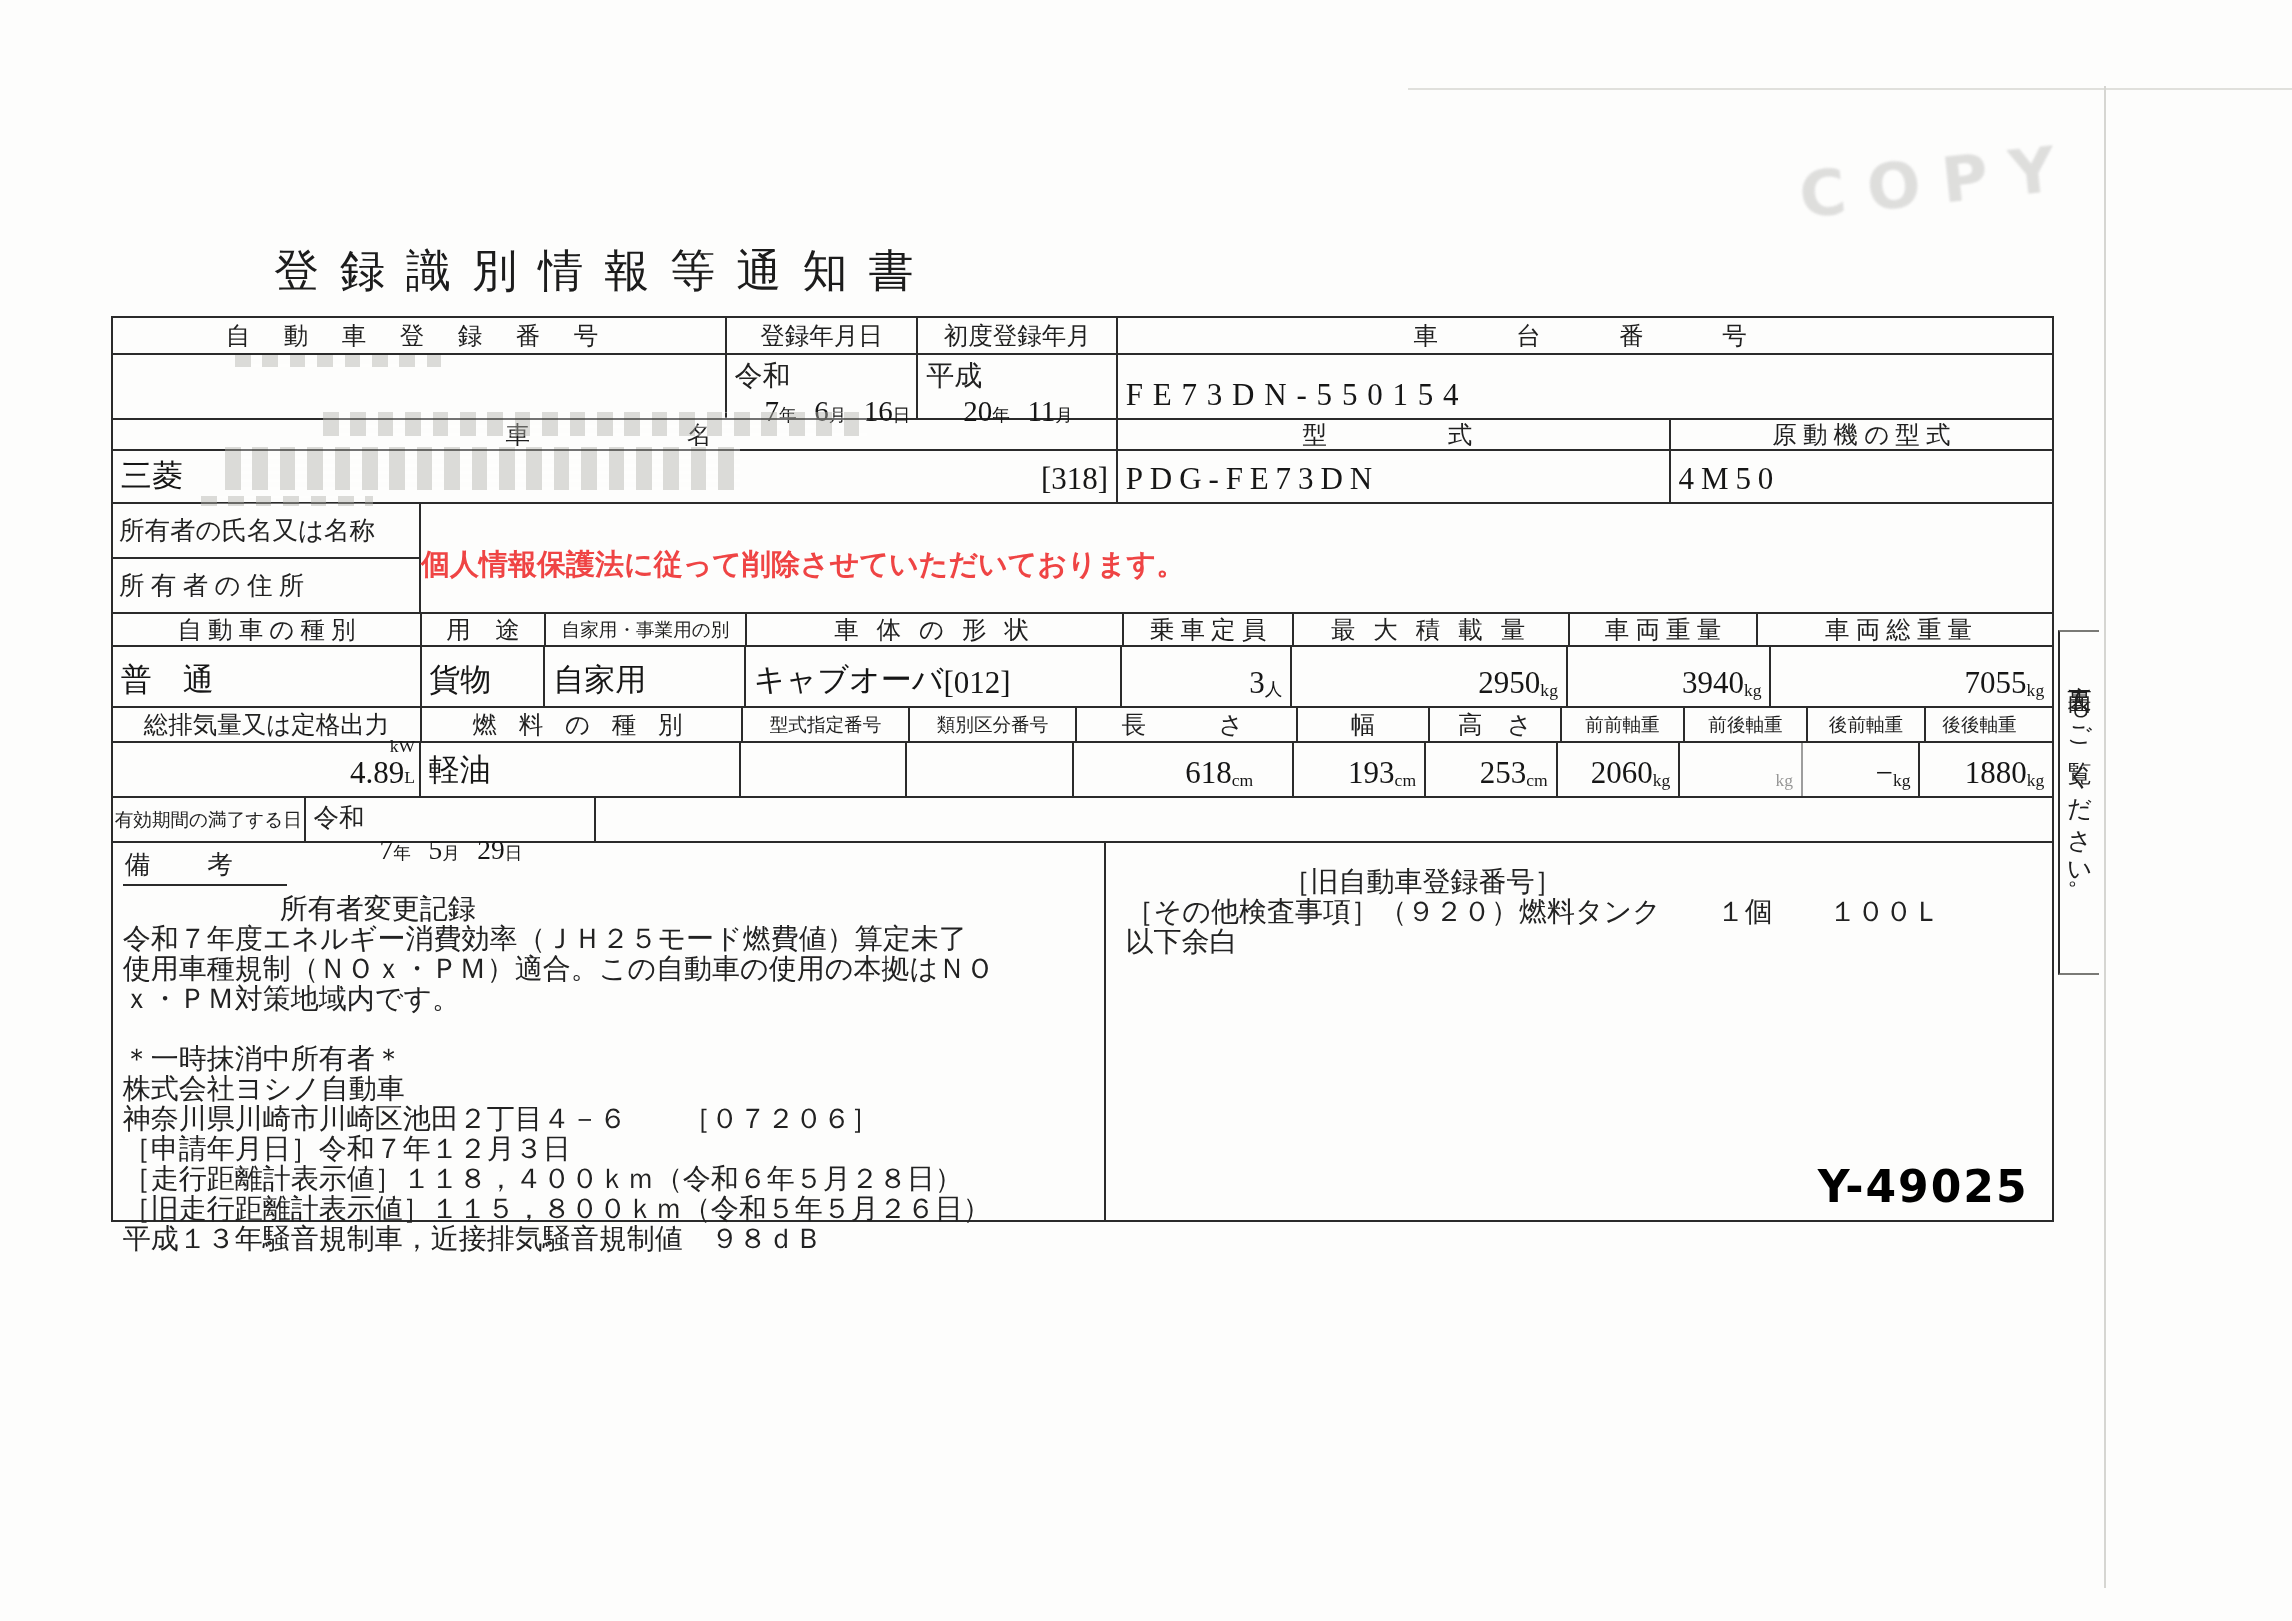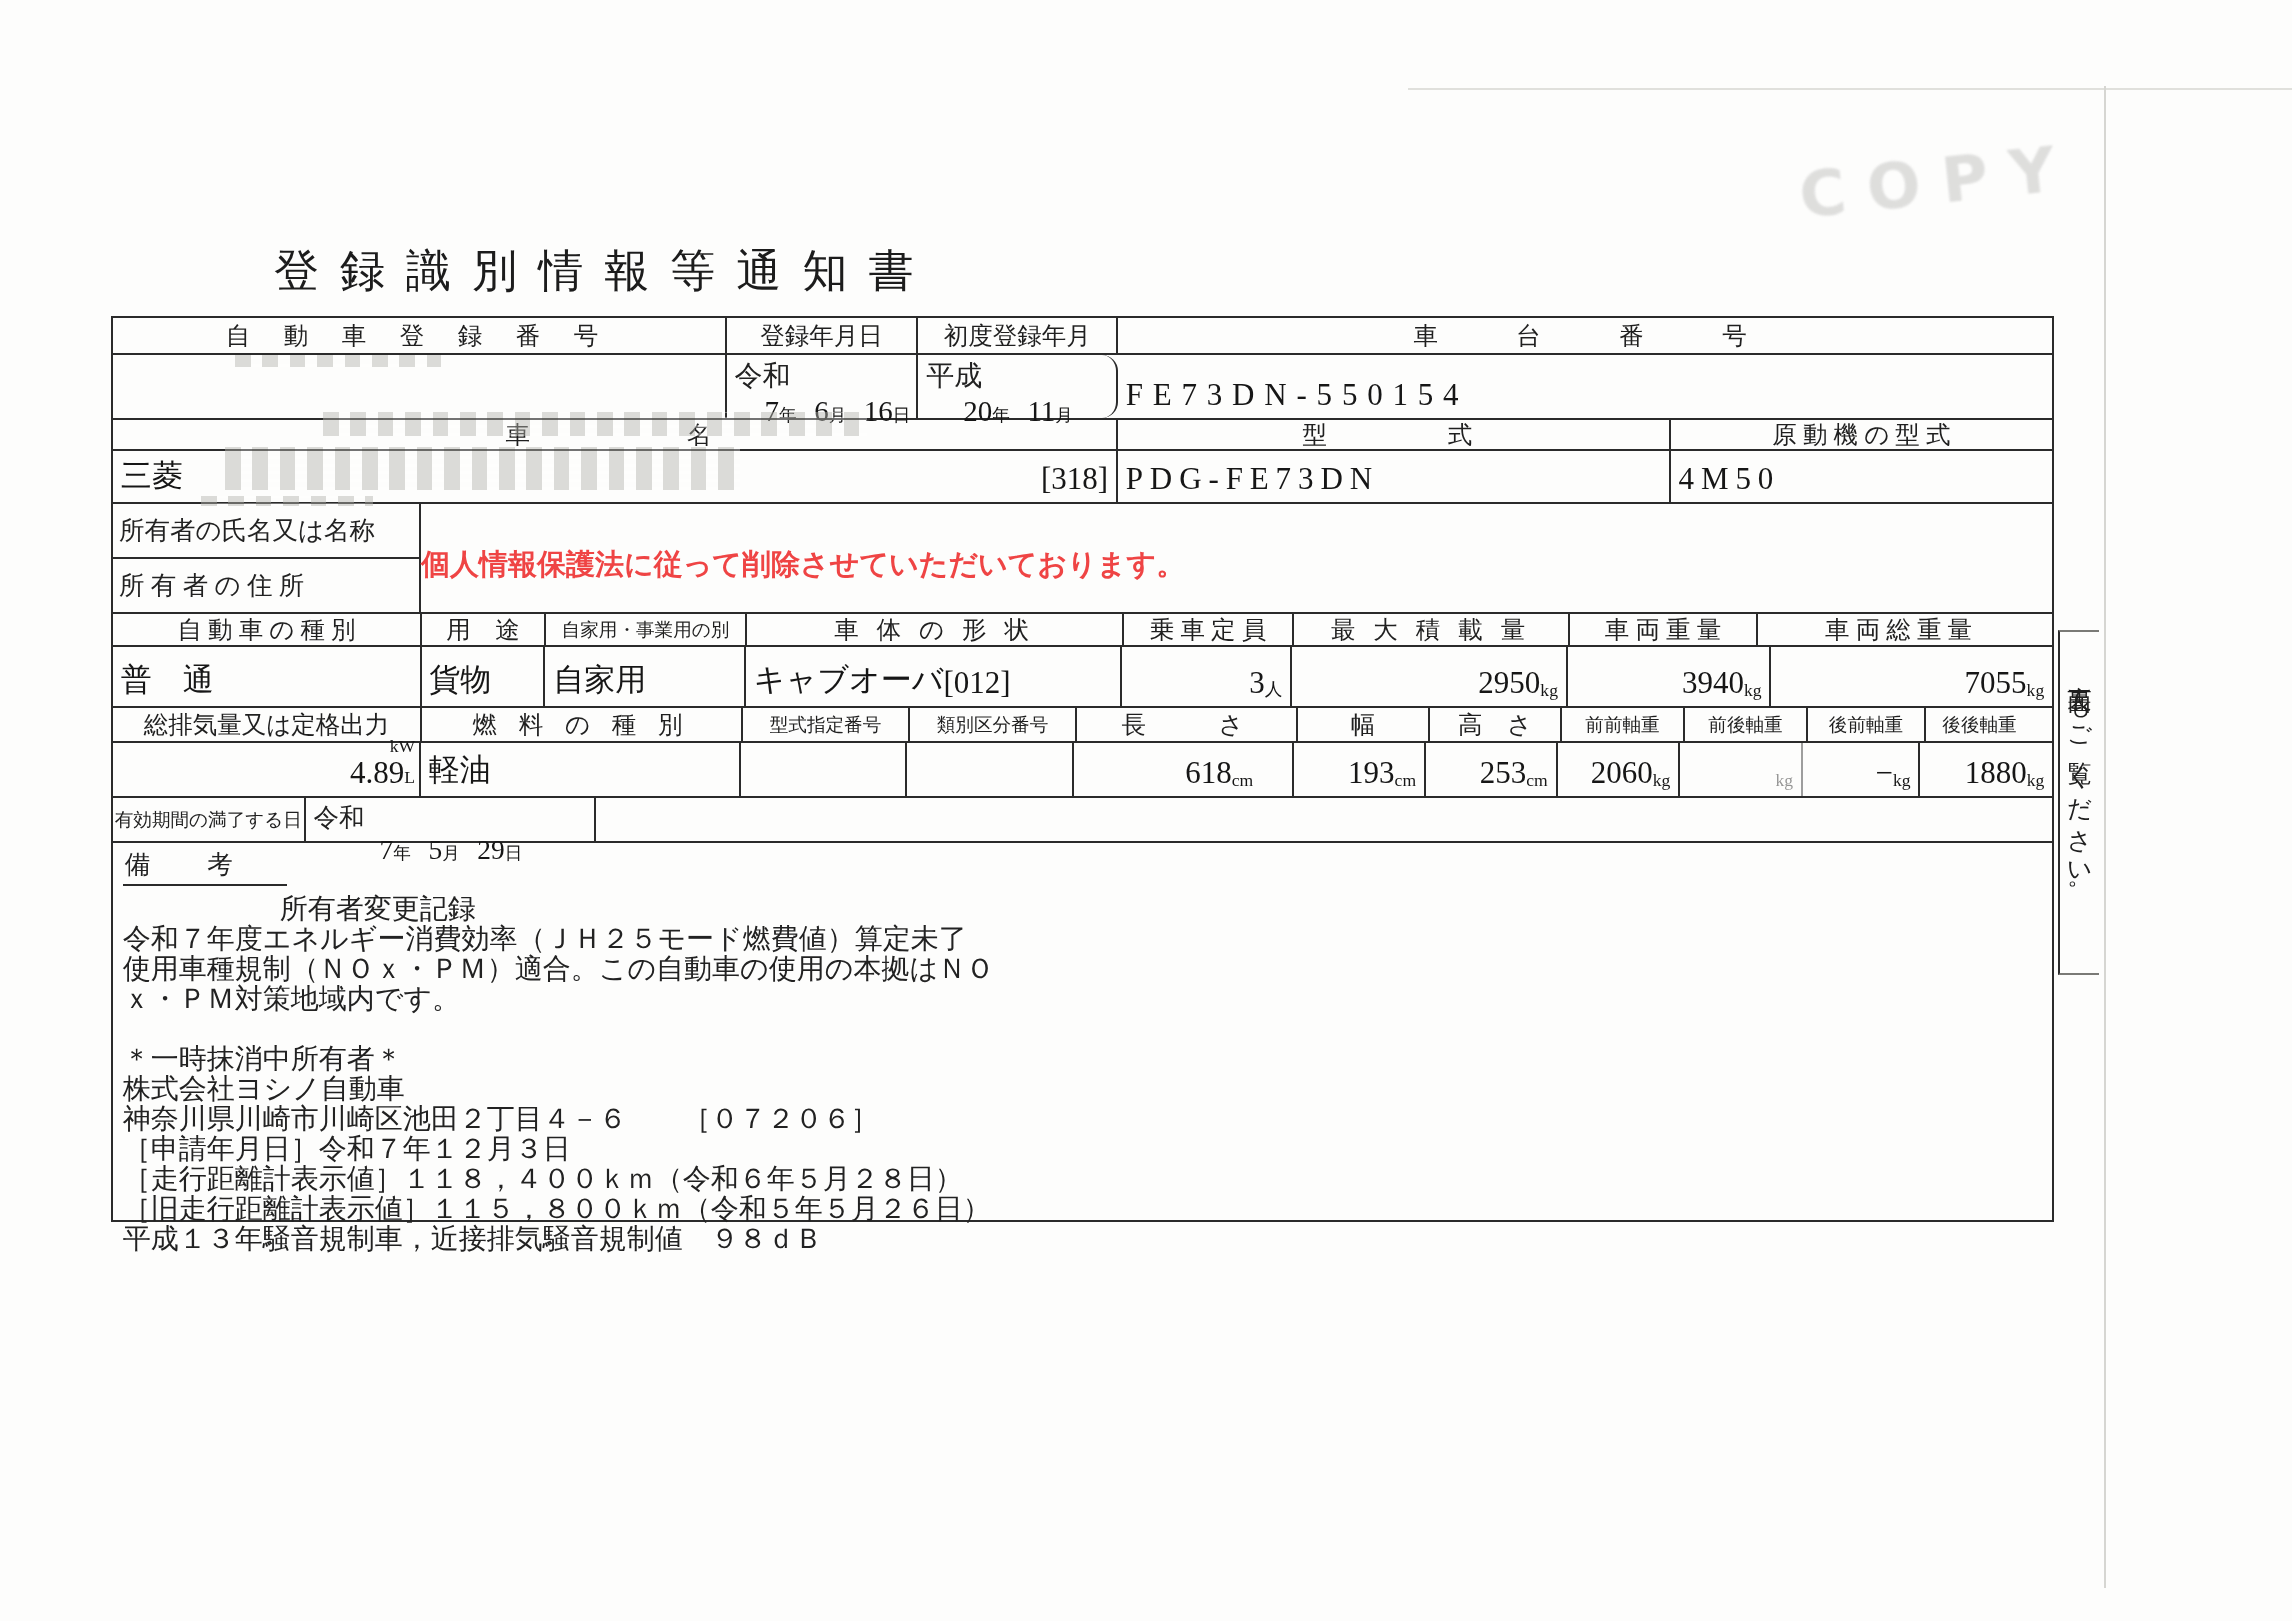--- a/index.html
+++ b/index.html
@@ -114,21 +114,21 @@
       <div class="td th-text" style="width:200px;">初度登録年月</div>
       <div class="td th-text" style="width:936px; letter-spacing:9.8px;">車　　台　　番　　号</div>
     </div>
 
     <div class="tr r1v">
       <div class="td" style="width:615px;"></div>
       <div class="td era-cell" style="width:192px;">
         <span class="era">令和</span>
         <span class="date-line"><span class="val">7</span><span class="u">年</span><span class="val gap-l">6</span><span class="u">月</span><span class="val gap-l">16</span><span class="u">日</span></span>
       </div>
-      <div class="td era-cell" style="width:200px;border-radius:16px;">
+      <div class="td era-cell" style="width:200px;">
         <span class="era">平成</span>
         <span class="date-line" style="align-self:center;"><span class="val">20</span><span class="u">年</span><span class="val gap-l">11</span><span class="u">月</span></span>
       </div>
       <div class="td cell-bottom" style="width:936px;">
         <span class="val ls-wide nowrap">FE73DN-550154</span>
       </div>
     </div>
 
     <div class="tr r2h">
       <div class="td th-text" style="width:1007px; letter-spacing:11.8px;">車　　　　名</div>
@@ -276,20 +276,28 @@
         <div class="rl-line">ｘ・ＰＭ対策地域内です。</div>
         <div class="rl-line"></div>
         <div class="rl-line">＊一時抹消中所有者＊</div>
         <div class="rl-line">株式会社ヨシノ自動車</div>
         <div class="rl-line">神奈川県川崎市川崎区池田２丁目４－６　　［０７２０６］</div>
         <div class="rl-line">［申請年月日］令和７年１２月３日</div>
         <div class="rl-line">［走行距離計表示値］１１８，４００ｋｍ（令和６年５月２８日）</div>
         <div class="rl-line">［旧走行距離計表示値］１１５，８００ｋｍ（令和５年５月２６日）</div>
         <div class="rl-line">平成１３年騒音規制車，近接排気騒音規制値　９８ｄＢ</div>
       </div>
+      <div class="td" style="width:948px;">
+        <div class="rr-lines">
+          <div class="rl-line">［旧自動車登録番号］</div>
+          <div class="rl-line">［その他検査事項］（９２０）燃料タンク　　１個　　１００Ｌ</div>
+          <div class="rl-line">以下余白</div>
+        </div>
+        <div class="ref-code">Y-49025</div>
+      </div>
     </div>
 
   </div>
 
   <div class="privacy">個人情報保護法に従って削除させていただいております。</div>
 
   <div class="smudge sm1"></div>
   <div class="smudge sm2"></div>
   <div class="smudge sm3"></div>
   <div class="smudge sm4"></div>

